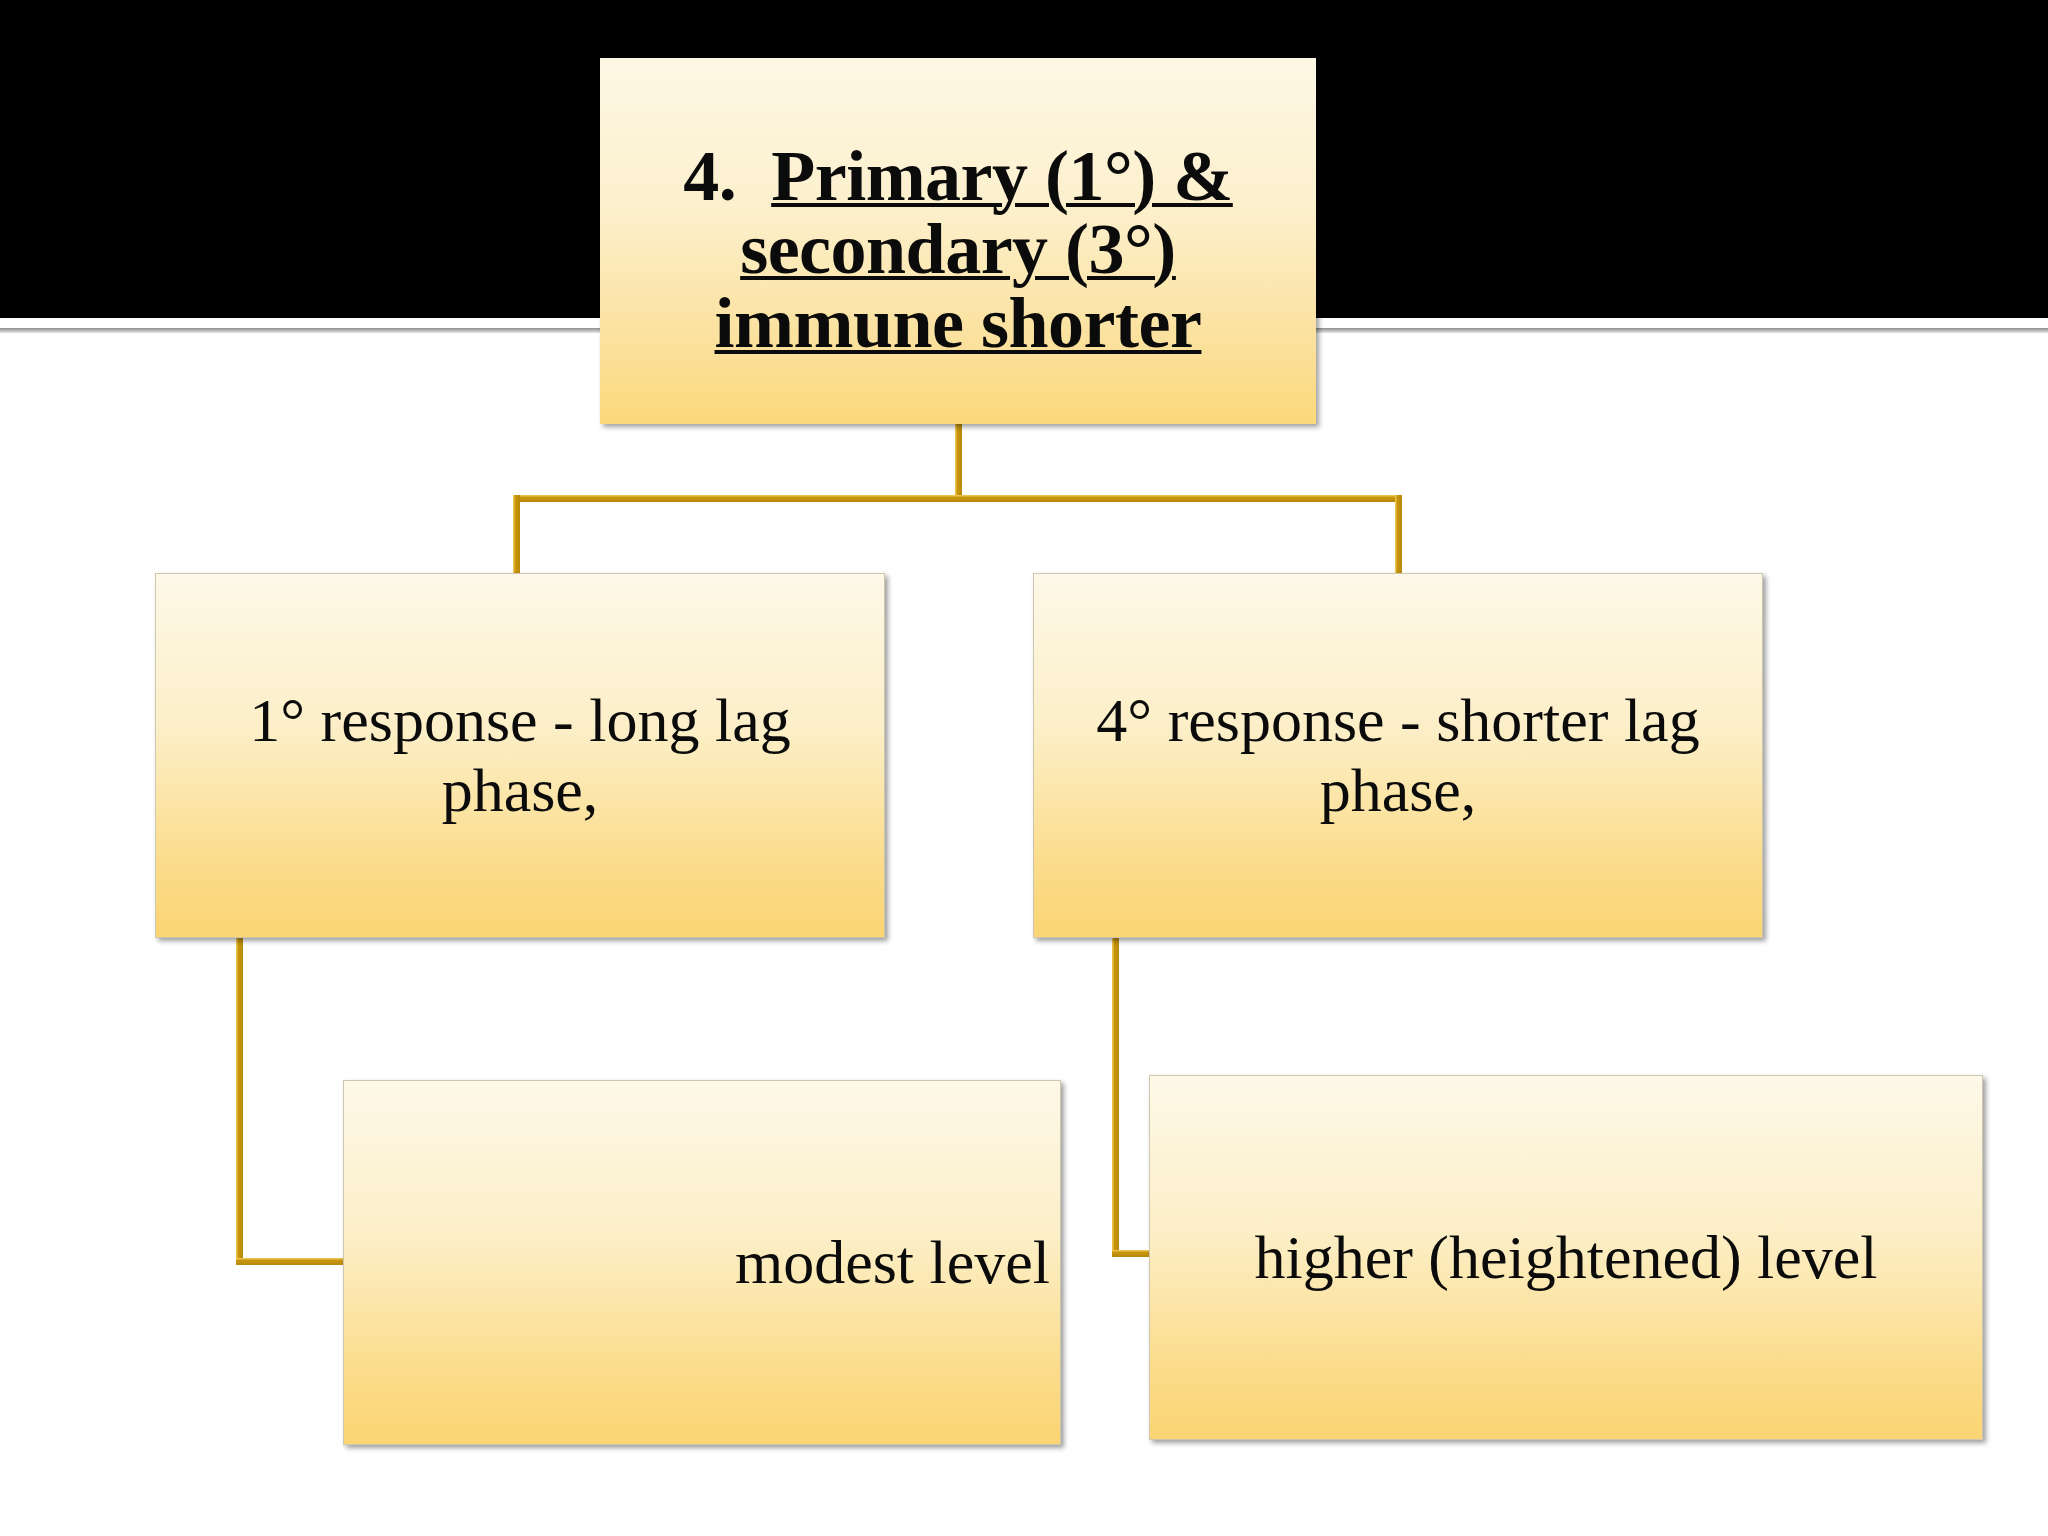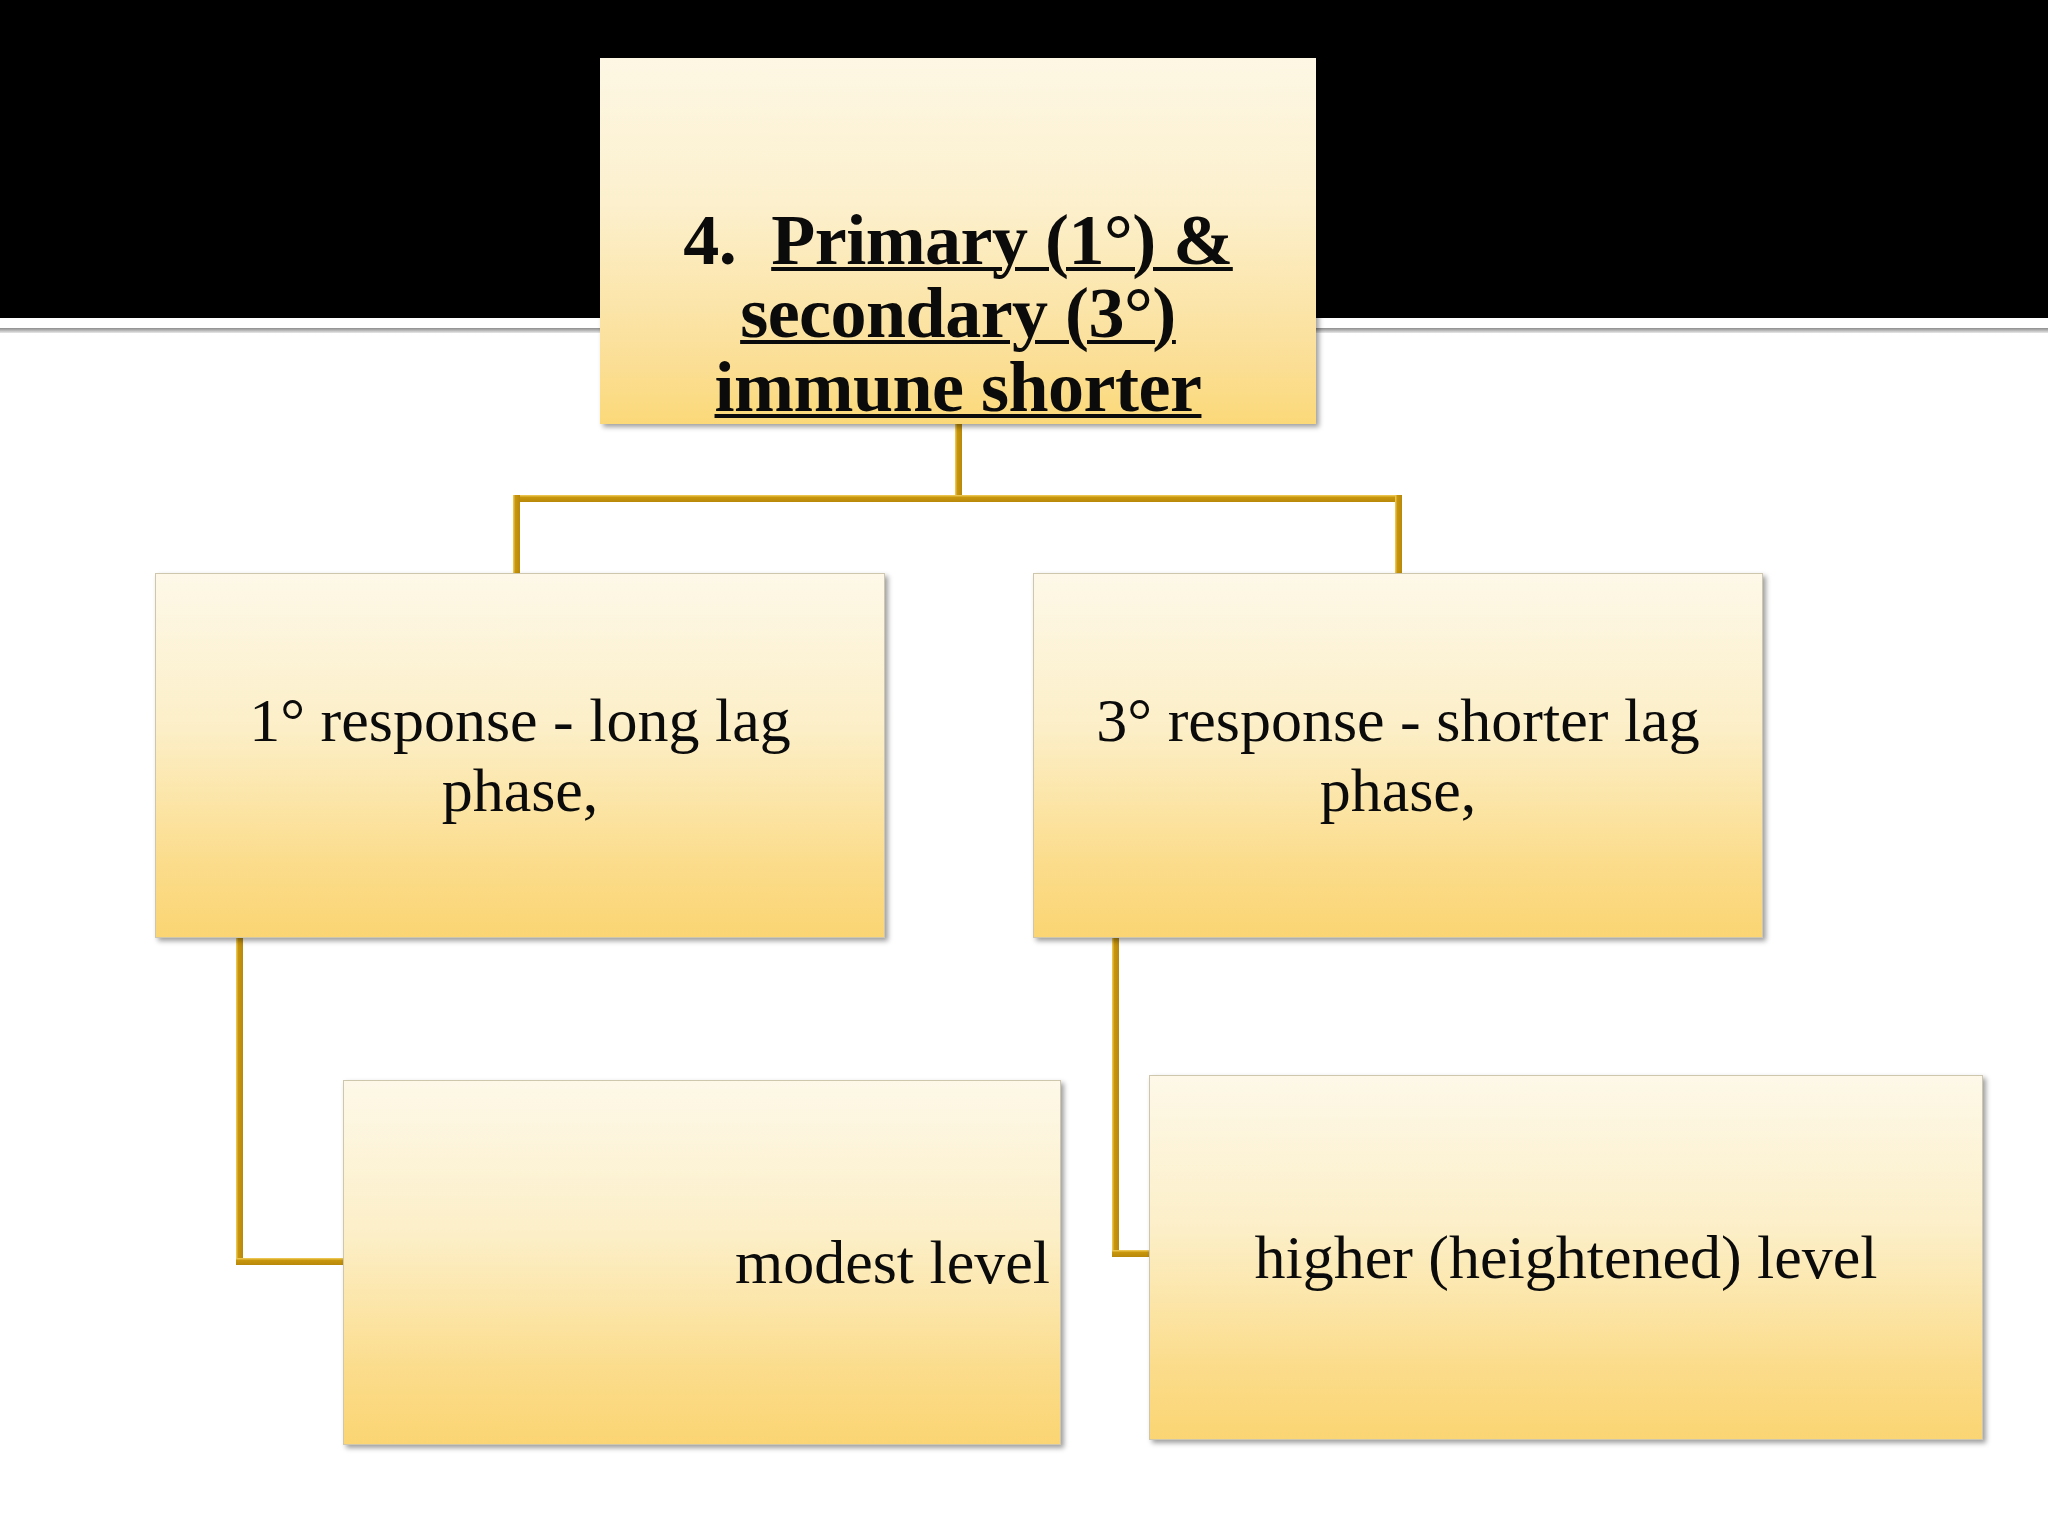--- a/index.html
+++ b/index.html
@@ -54,21 +54,21 @@
     line-height: 1.08;
   }
 
   
   #node-title {
     left: 600px;
     top: 58px;
     width: 716px;
     height: 366px;
     border: none;
-    align-items: flex-end;
+    align-items: center;
     padding-top: 18px;
     background: linear-gradient(to bottom, #fdf7e4 0%, #fcf0cd 40%, #fbdf97 82%, #fbd979 100%);
   }
   #node-title .txt {
     font-weight: bold;
     font-size: 72px;
     line-height: 1.02;
     letter-spacing: -0.5px;
   }
   #node-title .u { text-decoration: underline; text-decoration-thickness: 4px; text-underline-offset: 3px;}
@@ -146,21 +146,21 @@
 
   <div class="node" id="node-title">
     <span class="txt"><span>4.</span>&nbsp; <span class="u">Primary (1°) &amp;</span><br><span class="u">secondary (3°)</span><br><span class="u">immune shorter</span><br></span>
   </div>
 
   <div class="node" id="node-primary">
     <span class="txt">1° response - long lag phase,</span>
   </div>
 
   <div class="node" id="node-secondary">
-    <span class="txt">3° response - shorter lag phase,</span>
+    <span class="txt">4° response - shorter lag phase,</span>
   </div>
 
   <div class="node" id="node-modest">
     <span class="txt">modest level</span>
   </div>
 
   <div class="node" id="node-higher">
     <span class="txt">higher (heightened) level</span>
   </div>
 

